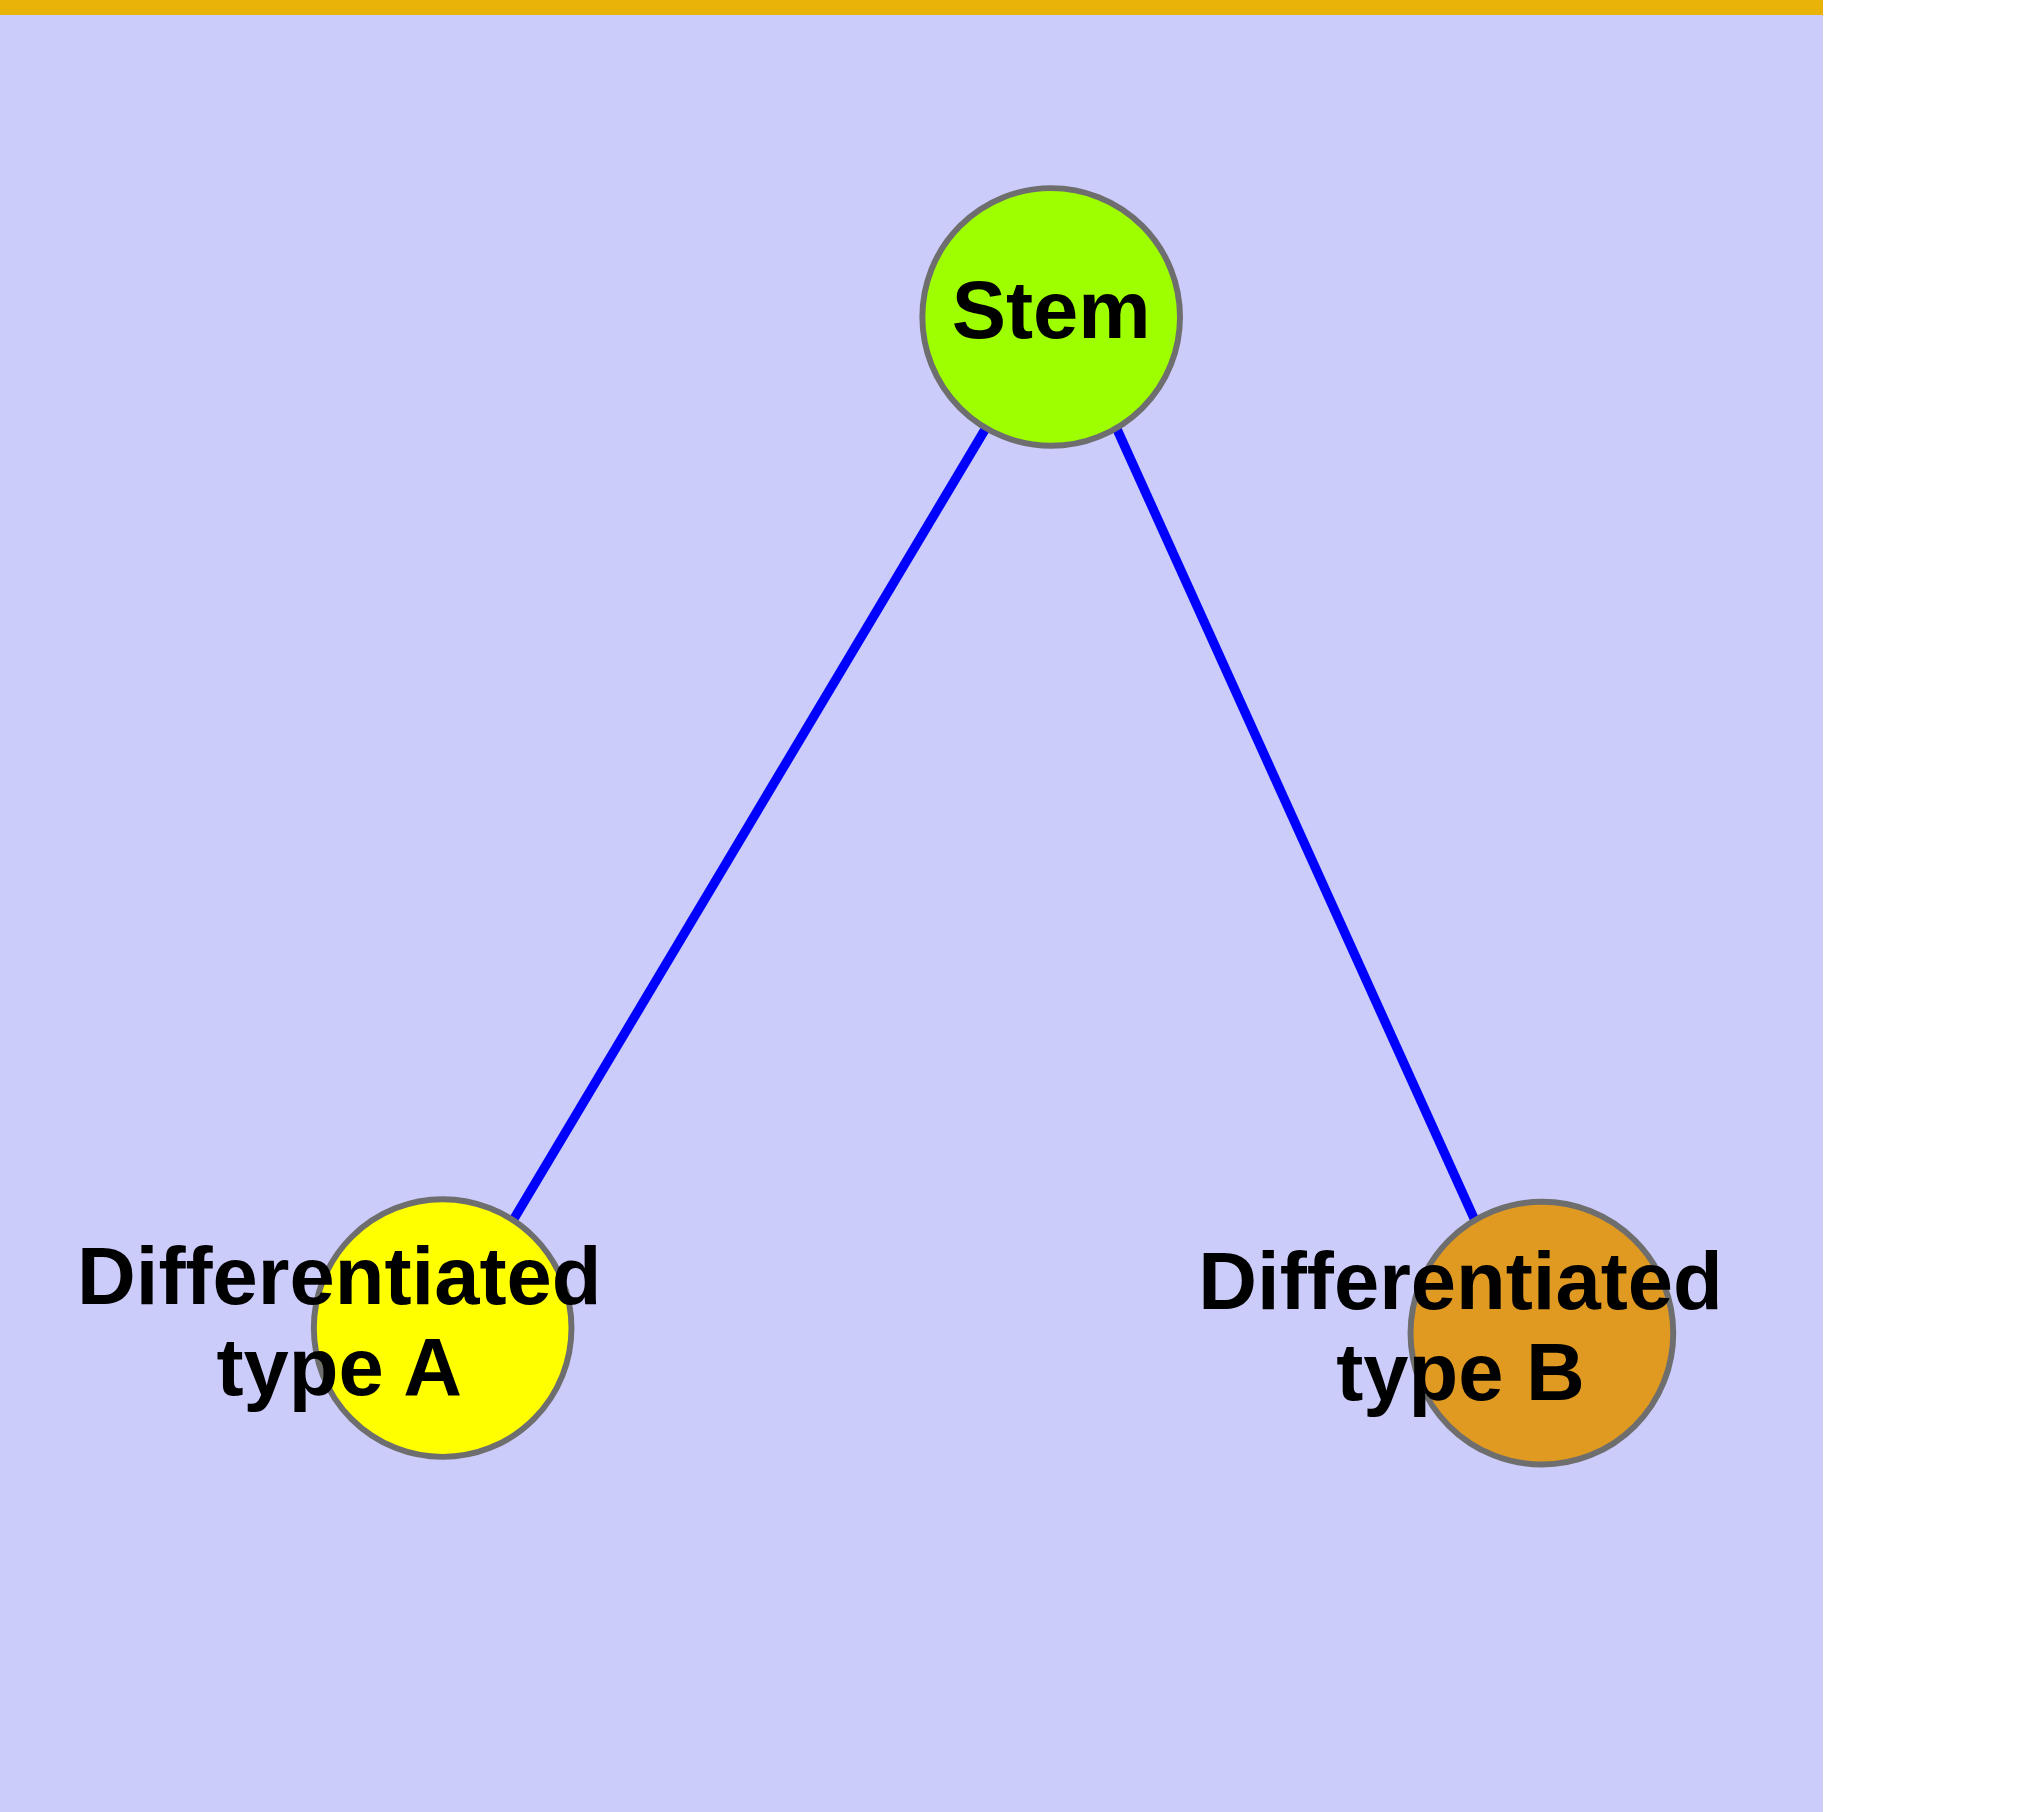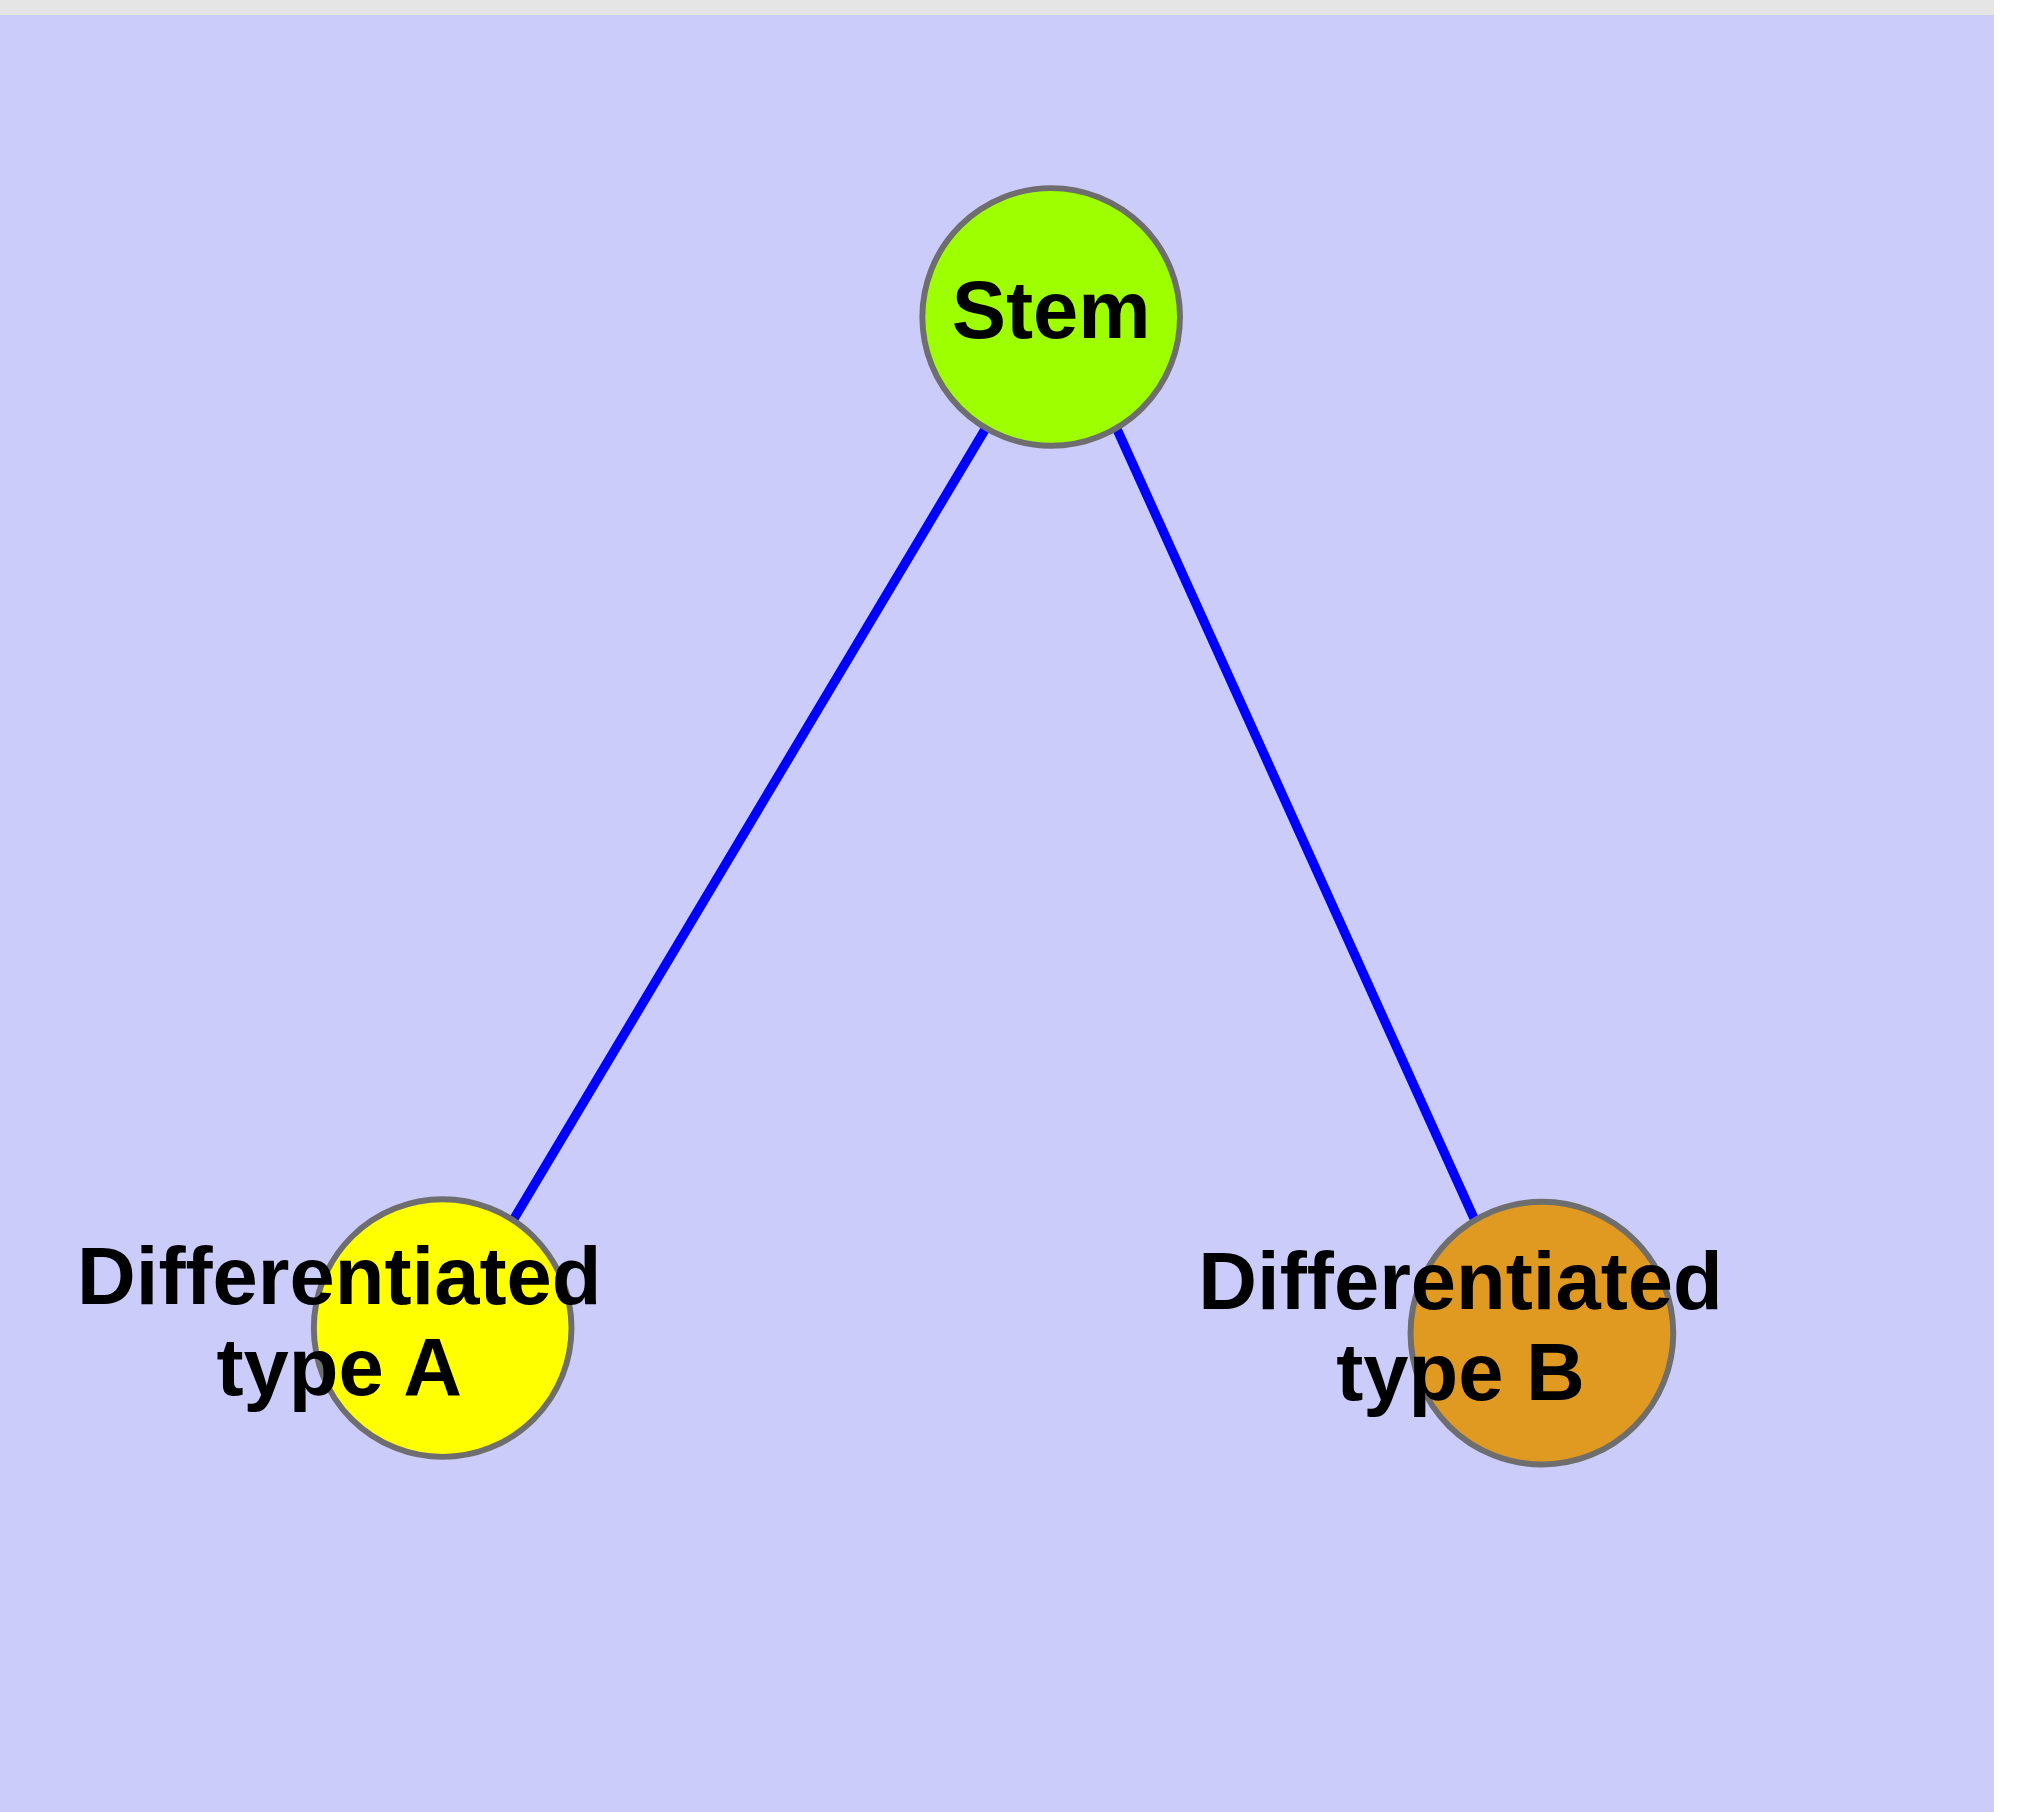--- a/index.html
+++ b/index.html
@@ -2,23 +2,23 @@
 <html style="font-size:13.6px"><head>
 <meta charset="utf-8">
 <style>
   html, body {
     margin: 0;
     padding: 0;
     background: #ffffff;
   }
   #stage {
     position: relative;
-    width: 1994px;
+    width: 1823px;
     height: 1812px;
-    background: #e5e5e5;
+    background: #eab308;
     overflow: hidden;
   }
   #panel {
     position: absolute;
     left: 0;
     top: 15.3px;
     width: 2021px;
     height: 1797px;
     background: #ccccfa;
   }

